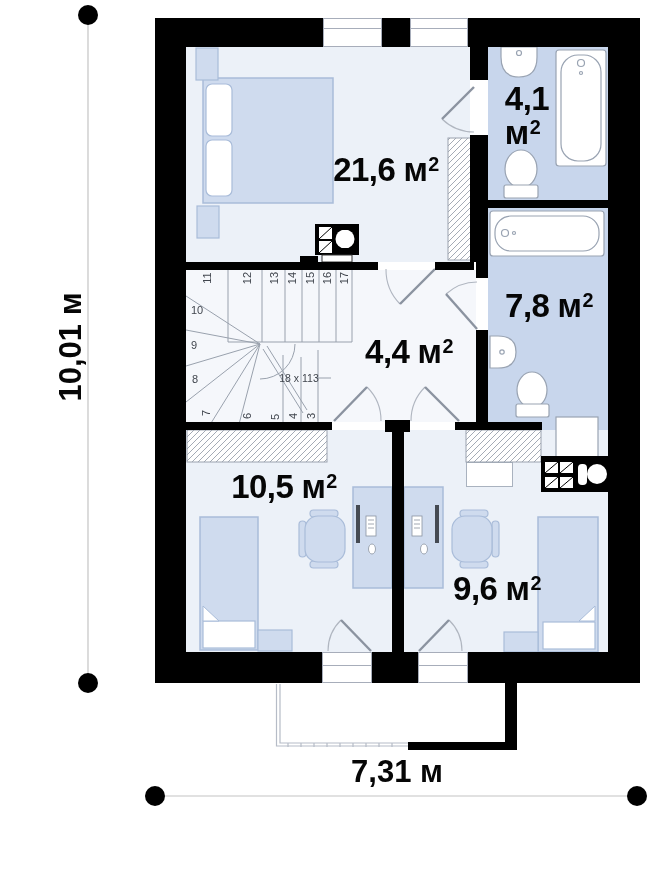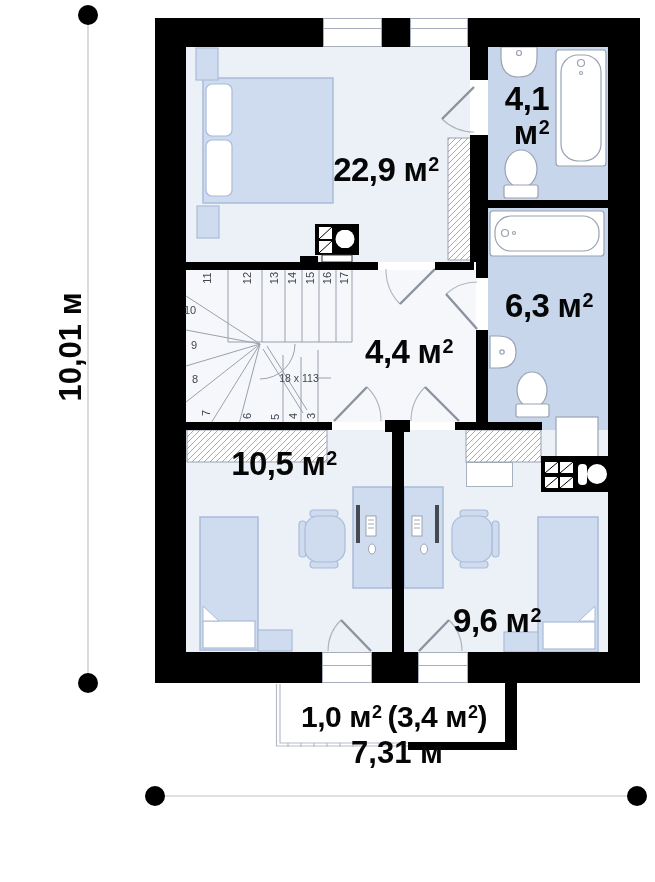--- a/index.html
+++ b/index.html
@@ -3,21 +3,21 @@
 <meta charset="utf-8">
 <style>
   html,body{margin:0;padding:0;background:#fff}
   .plan{position:relative;width:655px;height:882px;background:#ffffff;
         font-family:"Liberation Sans",sans-serif;overflow:hidden}
   .fl{position:absolute}
   .w{position:absolute;background:#000}
   .box{position:absolute;box-sizing:border-box}
   .lbl{position:absolute;font-weight:bold;color:#060606;font-size:33px;
        letter-spacing:-0.5px;white-space:nowrap;transform:translate(-50%,-50%);
-       line-height:1.02;text-align:right}
+       line-height:1.02;text-align:left}
   .lbl .unit{margin-left:8px}
   .sup{font-size:0.6em;position:relative;top:-0.5em;margin-left:1px}
   .sn{position:absolute;font-size:11px;color:#41464e;
       transform:translate(-50%,-50%) rotate(-90deg);white-space:nowrap}
   .snh{position:absolute;font-size:11px;color:#41464e;
       transform:translate(-50%,-50%);white-space:nowrap}
   .ann{position:absolute;font-size:10.5px;color:#41464e;transform:translate(-50%,-50%);white-space:nowrap}
   .dim{position:absolute;font-weight:bold;font-size:31px;color:#060606;
        transform:translate(-50%,-50%);white-space:nowrap}
   .dimv{transform:translate(-50%,-50%) rotate(-90deg)}
@@ -255,53 +255,50 @@
     <span class="bar" style="top:9px"></span>
   </div>
   <div class="win" style="left:322px;top:652px;width:50px;height:31px">
     <span class="bar" style="top:12px"></span>
   </div>
   <div class="win" style="left:418px;top:652px;width:50px;height:31px">
     <span class="bar" style="top:12px"></span>
   </div>
 
   <div class="lbl" style="left:386px;top:170px">
-    <span>22,9</span><span class="unit">м</span><span class="sup">2</span>
+    <span>21,6</span><span class="unit">м</span><span class="sup">2</span>
   </div>
   <div class="lbl" style="left:527px;top:116px">
     <div><span>4,1</span></div>
     <div><span>м</span><span class="sup">2</span></div>
   </div>
   <div class="lbl" style="left:549px;top:306px">
-    <span>6,3</span><span class="unit">м</span><span class="sup">2</span>
+    <span>7,8</span><span class="unit">м</span><span class="sup">2</span>
   </div>
   <div class="lbl" style="left:409px;top:352px">
     <span>4,4</span><span class="unit">м</span><span class="sup">2</span>
   </div>
-  <div class="lbl" style="left:284px;top:464px">
+  <div class="lbl" style="left:284px;top:487px">
     <span>10,5</span><span class="unit">м</span><span class="sup">2</span>
   </div>
-  <div class="lbl" style="left:497px;top:621px">
+  <div class="lbl" style="left:497px;top:589px">
     <span>9,6</span><span class="unit">м</span><span class="sup">2</span>
   </div>
-  <div class="lbl" style="left:394px;top:717px;font-size:30px">
-    <span>1,0</span><span class="unit">м</span><span class="sup">2</span><span style="margin-left:6px">(</span><span>3,4</span><span class="unit">м</span><span class="sup">2</span><span>)</span>
-  </div>
 
   <div class="dim dimv" style="left:71px;top:347px">10,01 м</div>
-  <div class="dim" style="left:397px;top:753px">7,31 м</div>
+  <div class="dim" style="left:397px;top:772px">7,31 м</div>
 
   <span class="sn" style="left:311px;top:416px">3</span>
   <span class="sn" style="left:293px;top:416px">4</span>
   <span class="sn" style="left:275px;top:417px">5</span>
   <span class="sn" style="left:247px;top:416px">6</span>
   <span class="sn" style="left:206px;top:413px">7</span>
   <span class="snh" style="left:195px;top:379px">8</span>
   <span class="snh" style="left:194px;top:345px">9</span>
-  <span class="snh" style="left:190px;top:310px">10</span>
+  <span class="snh" style="left:197px;top:310px">10</span>
   <span class="sn" style="left:207px;top:278px">11</span>
   <span class="sn" style="left:247px;top:278px">12</span>
   <span class="sn" style="left:274px;top:278px">13</span>
   <span class="sn" style="left:292px;top:278px">14</span>
   <span class="sn" style="left:310px;top:278px">15</span>
   <span class="sn" style="left:327px;top:278px">16</span>
   <span class="sn" style="left:344px;top:278px">17</span>
   <span class="ann" style="left:299px;top:378px">18 x 113</span>
 
 </div>

